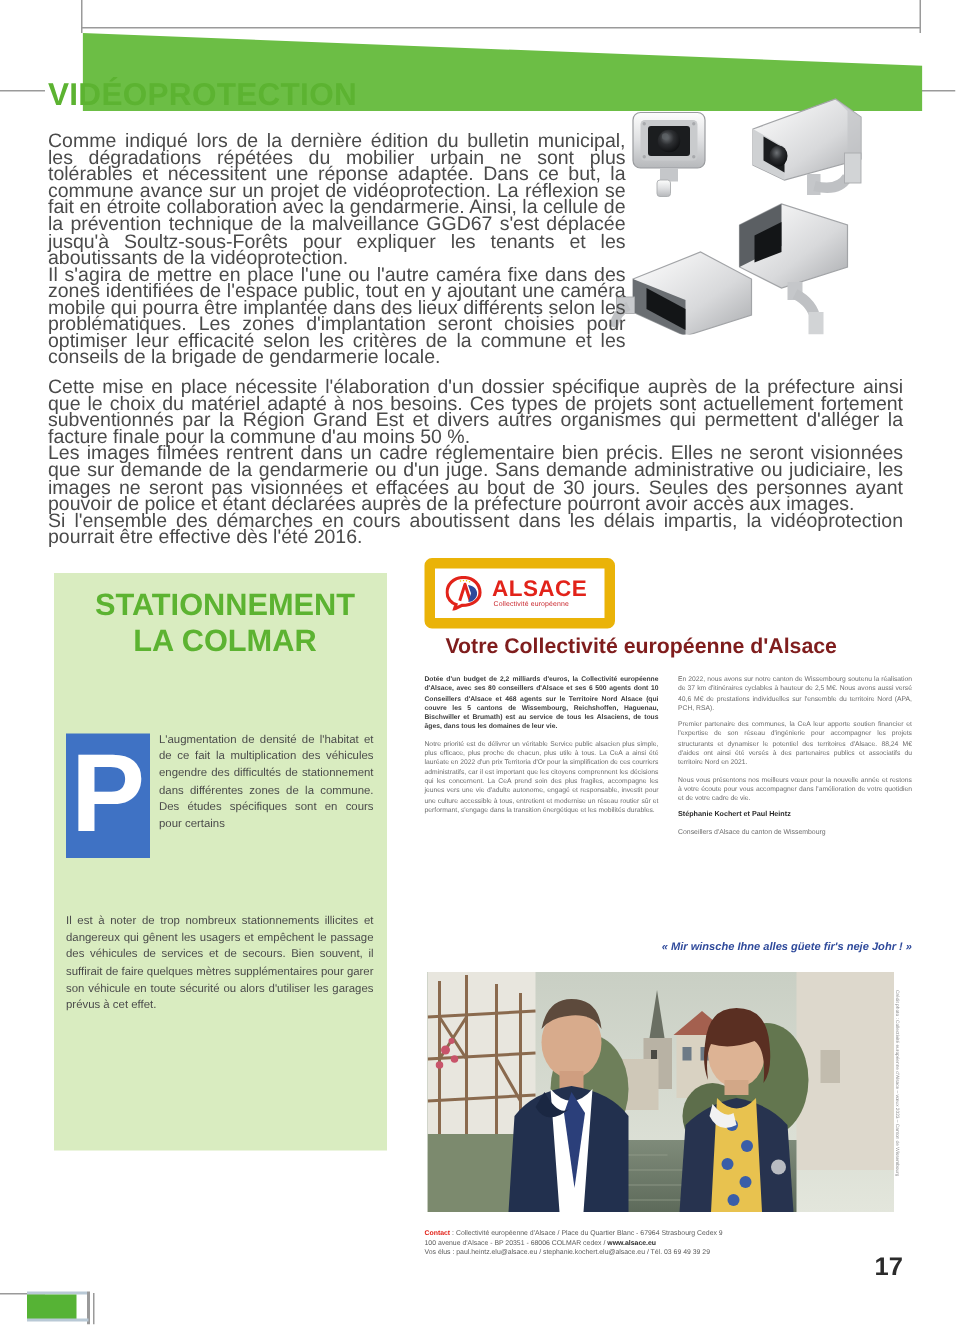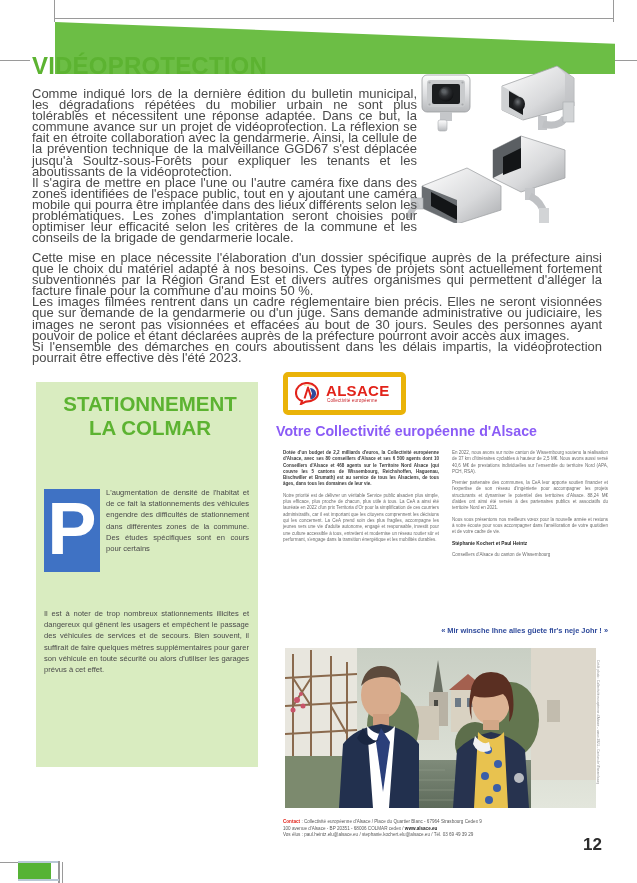--- a/index.html
+++ b/index.html
@@ -36,21 +36,21 @@
 
   
   .flag{position:absolute;left:18px;top:863px;width:33px;height:17px;background:#56b335;}
   .flag-stick{position:absolute;left:18px;top:861px;width:40px;height:2px;background:#b9c9d6;}
   .flag-pole{position:absolute;left:58px;top:861px;width:2px;height:22px;background:#9a9a9a;}
   .flag-base{position:absolute;left:18px;top:879px;width:41px;height:2px;background:#b9c9d6;}
 
   
   .h-video{
     position:absolute;left:32px;top:52px;
-    font-size:24px;font-weight:bold;color:#5cb331;
+    font-size:21px;font-weight:bold;color:#5cb331;
     letter-spacing:.2px;
   }
 
   
   .article{
     position:absolute;left:32px;top:88px;width:570px;
     font-size:13px;line-height:11.1px;
     text-align:justify;
     color:#4a4a4a;
   }
@@ -88,57 +88,57 @@
     position:absolute;left:44px;top:608px;width:205px;
     font-size:7.6px;line-height:11.2px;text-align:justify;color:#4a4a4a;
   }
   .station-t2 p{margin:0;}
 
   
   .alsace-col{position:absolute;left:283px;top:372px;width:325px;}
 
   .logo-box{
     position:relative;width:113px;height:33px;
-    border:5px solid #eab308;border-radius:5px;
+    border:7px solid #eab308;border-radius:5px;
     background:#fff;
   }
   .logo-a{
     position:absolute;left:7px;top:5px;width:25px;height:23px;
   }
   .logo-word{
     position:absolute;left:38px;top:5px;
     font-size:15px;font-weight:bold;color:#e2231a;letter-spacing:.3px;
   }
   .logo-sub{
     position:absolute;left:39px;top:21px;
     font-size:4.6px;color:#c9252b;letter-spacing:.1px;
   }
 
   .h-alsace{
-    position:absolute;left:276px;top:423px;width:325px;
-    font-size:14.2px;font-weight:bold;color:#8b5cf6;
+    position:absolute;left:297px;top:423px;width:325px;
+    font-size:14.2px;font-weight:bold;color:#7f1d1d;
   }
 
   .cols{
     position:absolute;left:283px;top:450px;width:325px;
     display:flex;gap:13px;
   }
   .col{width:156px;}
   .tiny{
     font-size:4.5px;line-height:6.3px;text-align:justify;color:#6c6c6c;
   }
   .tiny p{margin:0 0 5px 0;}
   .tiny-bold{font-weight:bold;color:#3c3c3c;}
   .sig-name{font-size:4.8px;font-weight:bold;color:#2a2a2a;margin:0;}
   .sig-role{font-size:4.6px;color:#6c6c6c;margin:0;}
 
   .quote{
     position:absolute;left:283px;top:626px;width:325px;
     text-align:right;
-    font-size:7.4px;font-weight:bold;color:#2f4a9b;
+    font-size:7.4px;font-weight:bold;color:#2f4a9b;font-style:italic;
   }
 
   
   .photo{
     position:absolute;left:285px;top:648px;width:311px;height:160px;
     overflow:hidden;background:#9aa68e;
   }
   .credit{
     position:absolute;left:600px;top:660px;
     font-size:3.2px;color:#8d8d8d;
@@ -244,30 +244,30 @@
   </div>
 
   <div class="article narrow">
     <p>Comme indiqué lors de la dernière édition du bulletin municipal, les dégradations répétées du mobilier urbain ne sont plus tolérables et nécessitent une réponse adaptée. Dans ce but, la commune avance sur un projet de vidéoprotection. La réflexion se fait en étroite collaboration avec la gendarmerie. Ainsi, la cellule de la prévention technique de la malveillance GGD67 s'est déplacée jusqu'à Soultz-sous-Forêts pour expliquer les tenants et les aboutissants de la vidéoprotection.</p>
     <p>Il s'agira de mettre en place l'une ou l'autre caméra fixe dans des zones identifiées de l'espace public, tout en y ajoutant une caméra mobile qui pourra être implantée dans des lieux différents selon les problématiques. Les zones d'implantation seront choisies pour optimiser leur efficacité selon les critères de la commune et les conseils de la brigade de gendarmerie locale.</p>
   </div>
 
   <div class="article" style="top:252px;">
     <p>Cette mise en place nécessite l'élaboration d'un dossier spécifique auprès de la préfecture ainsi que le choix du matériel adapté à nos besoins. Ces types de projets sont actuellement fortement subventionnés par la Région Grand Est et divers autres organismes qui permettent d'alléger la facture finale pour la commune d'au moins 50 %.</p>
     <p>Les images filmées rentrent dans un cadre réglementaire bien précis. Elles ne seront visionnées que sur demande de la gendarmerie ou d'un juge. Sans demande administrative ou judiciaire, les images ne seront pas visionnées et effacées au bout de 30 jours. Seules des personnes ayant pouvoir de police et étant déclarées auprès de la préfecture pourront avoir accès aux images.</p>
-    <p>Si l'ensemble des démarches en cours aboutissent dans les délais impartis, la vidéoprotection pourrait être effective dès l'été 2023.</p>
+    <p>Si l'ensemble des démarches en cours aboutissent dans les délais impartis, la vidéoprotection pourrait être effective dès l'été 2016.</p>
   </div>
 
   <div class="panel-green"></div>
   <div class="h-station">
     <div>STATIONNEMENT</div>
     <div>LA COLMAR</div>
   </div>
   <div class="psign">P</div>
-  <div class="station-t1">L'augmentation de densité de l'habitat et de ce fait la stationnements des véhicules engendre des difficultés de stationnement dans différentes zones de la commune. Des études spécifiques sont en cours pour certains</div>
+  <div class="station-t1">L'augmentation de densité de l'habitat et de ce fait la multiplication des véhicules engendre des difficultés de stationnement dans différentes zones de la commune. Des études spécifiques sont en cours pour certains</div>
   <div class="station-t2">
     <p>Il est à noter de trop nombreux stationnements illicites et dangereux qui gênent les usagers et empêchent le passage des véhicules de services et de secours. Bien souvent, il suffirait de faire quelques mètres supplémentaires pour garer son véhicule en toute sécurité ou alors d'utiliser les garages prévus à cet effet.</p>
   </div>
 
   <div class="alsace-col">
     <div class="logo-box">
       <svg class="logo-a" viewBox="0 0 25 23">
         <path d="M12 1 C5 1 1 6 1 11 C1 15 4 18 7 19 L6 22 L11 19.6 C18 19.6 23 16 23 11 C23 6 19 1 12 1 Z" fill="none" stroke="#e2231a" stroke-width="2.1"></path>
         <path d="M9.5 16.5 L13 5.5 L16.5 16.5" fill="none" stroke="#e2231a" stroke-width="2" stroke-linejoin="round"></path>
         <path d="M15 6 C19.5 6.5 21.5 9.5 21 12.5 C20.6 15.2 18 17.2 15.2 17.4 L17 11.5 Z" fill="#2f4a9b"></path>
@@ -383,20 +383,20 @@
     </svg>
   </div>
   <div class="credit">Crédit photo : Collectivité européenne d'Alsace – vœux 2023 – Canton de Wissembourg</div>
 
   <div class="contact">
     <p><b>Contact</b><span> : Collectivité européenne d'Alsace / Place du Quartier Blanc - 67964 Strasbourg Cedex 9</span></p>
     <p><span>100 avenue d'Alsace - BP 20351 - 68006 COLMAR cedex / </span><span class="site">www.alsace.eu</span></p>
     <p>Vos élus : paul.heintz.elu@alsace.eu / stephanie.kochert.elu@alsace.eu / Tél. 03 69 49 39 29</p>
   </div>
 
-  <div class="pageno">12</div>
+  <div class="pageno">17</div>
 
   <div class="flag-stick"></div>
   <div class="flag"></div>
   <div class="flag-pole"></div>
   <div class="flag-base"></div>
 
 </div>
 
 </body></html>

